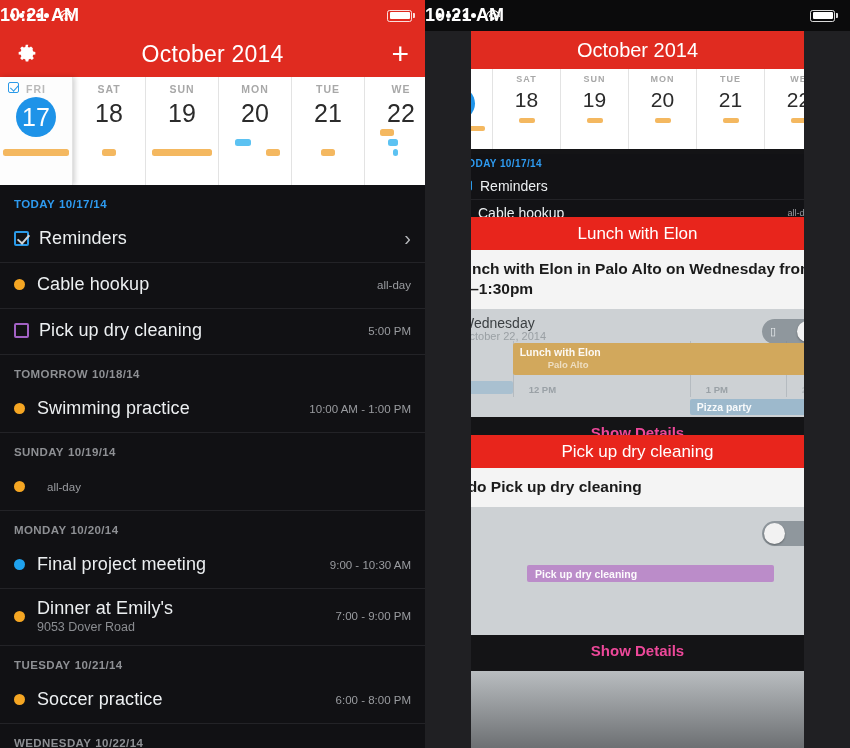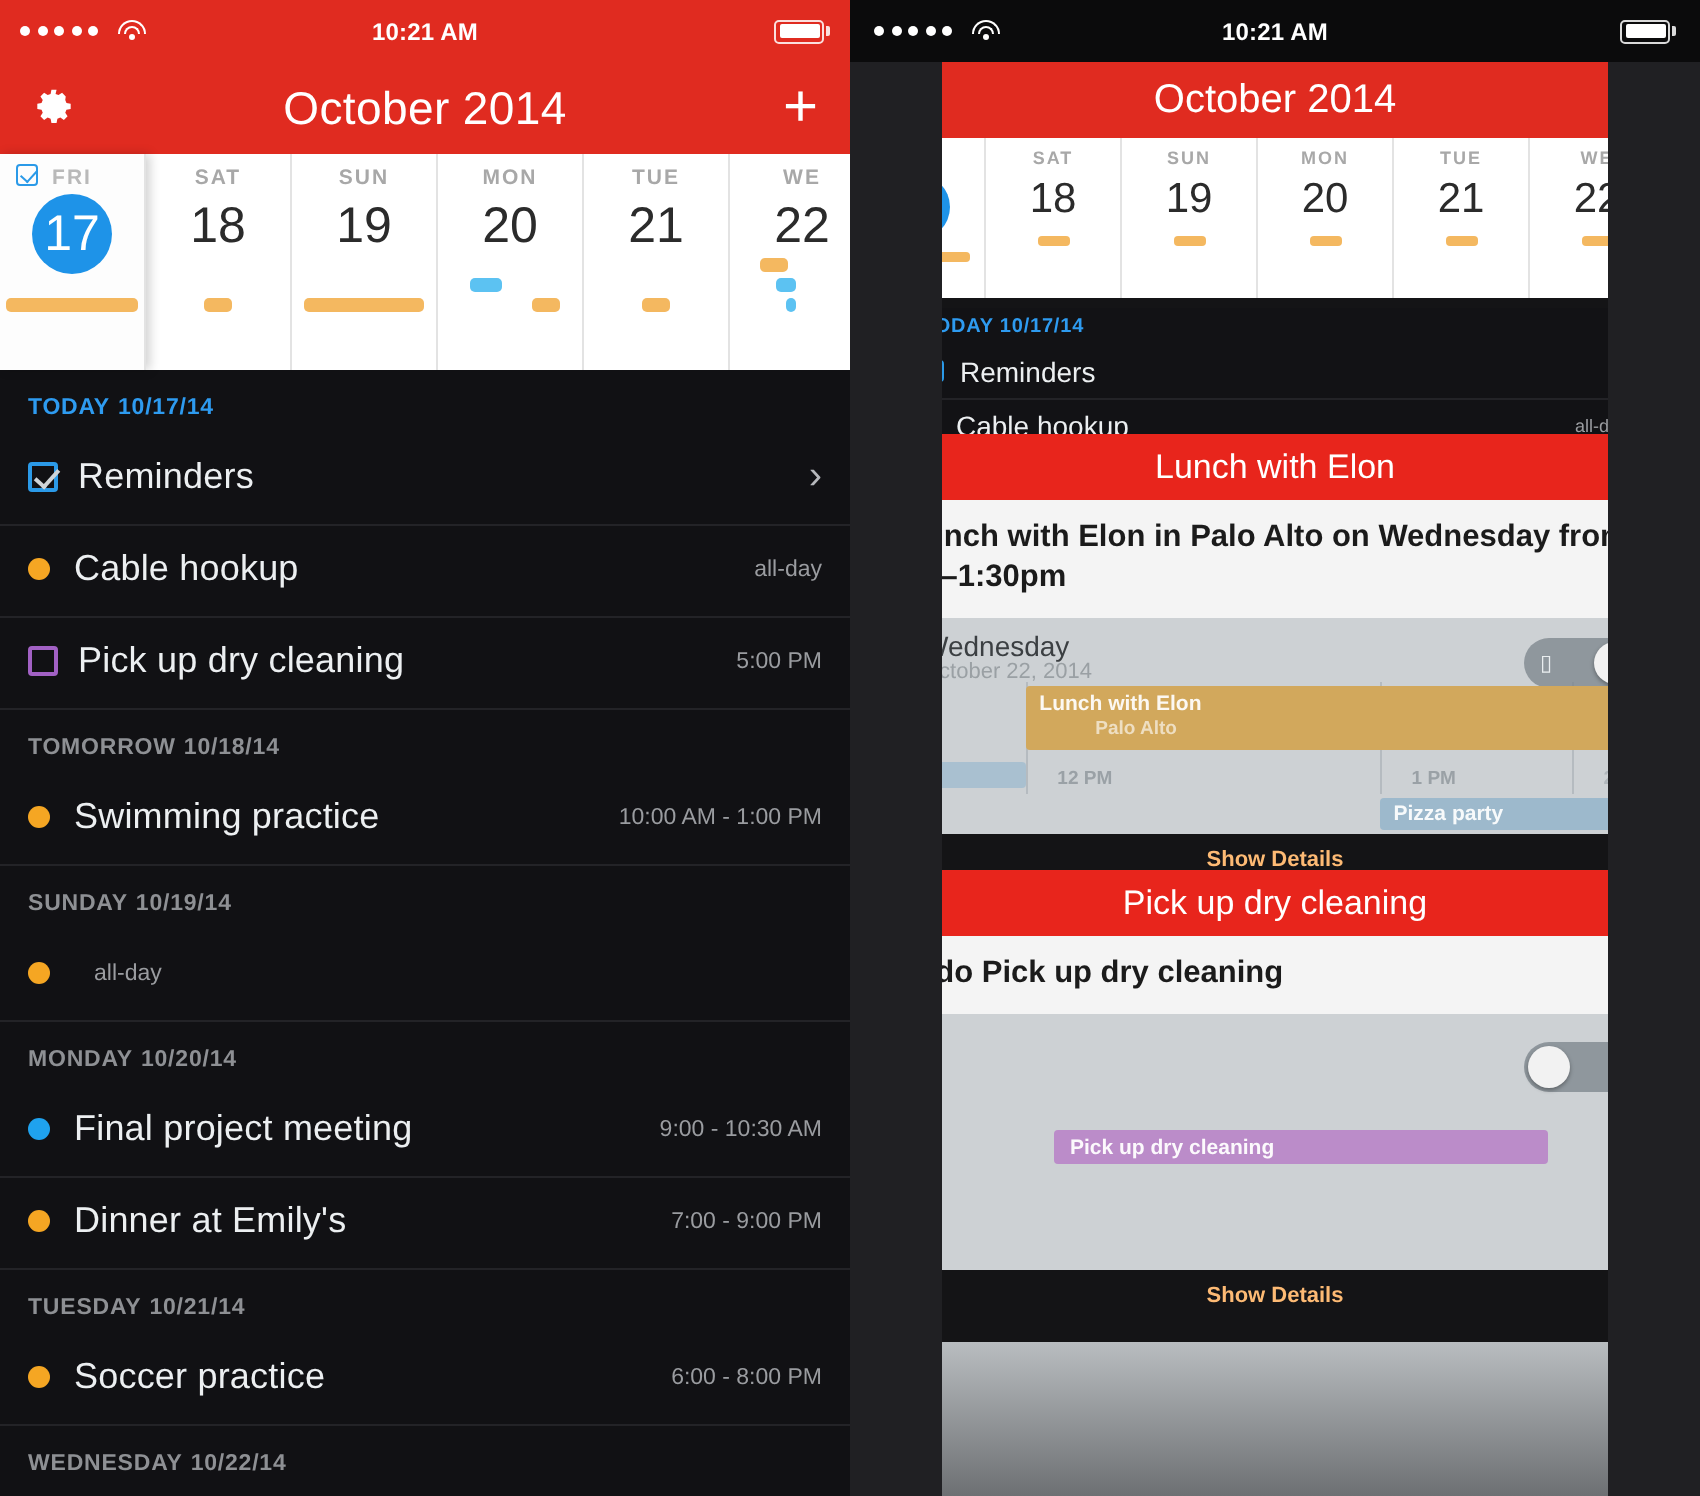--- a/index.html
+++ b/index.html
@@ -23,22 +23,22 @@
   .wifi { margin-left:9px; width:15px; height:11px; position:relative; }
   .wifi i {
     position:absolute; left:50%; transform:translateX(-50%);
     border:1.6px solid #fff; border-bottom:none;
     border-radius:50% 50% 0 0 / 100% 100% 0 0;
   }
   .wifi i:nth-child(1){ width:14px; height:7px; top:0; }
   .wifi i:nth-child(2){ width:8px;  height:4px; top:3.2px; }
   .wifi i:nth-child(3){ width:3px;  height:3px; top:6.5px; background:#fff; border-radius:50%; border:none; }
   .sb-time {
-    position:absolute; left:0; right:0; text-align:center;
-    font-size:12px; font-weight:bold; letter-spacing:.1px;
+    position:absolute; left:0; right:0; text-align:left;
+    font-size:18px; font-weight:bold; letter-spacing:.1px;
   }
   .sb-batt { margin-left:auto; display:flex; align-items:center; }
   .batt-body { width:25px; height:12px; border:1.5px solid rgba(255,255,255,.85); border-radius:2.5px; padding:1.5px; }
   .batt-fill { width:100%; height:100%; background:#fff; border-radius:1px; }
   .batt-cap { width:2px; height:5px; background:rgba(255,255,255,.85); border-radius:0 1px 1px 0; margin-left:1px; }
 
   .navbar {
     height:46px; background:#e02b20; display:flex; align-items:center;
     padding:0 16px; color:#fff; position:relative;
   }
@@ -139,21 +139,21 @@
   .dcard { position:absolute; left:0; width:425px; }
   .dcard .skew { overflow:hidden; }
   .dc-head {
     background:#e8251c; color:#fff; height:33px; display:flex; align-items:center;
     position:relative; padding:0 26px;
   }
   .dc-head .x { font-size:19px; font-weight:bold; line-height:1; }
   .dc-head .t { position:absolute; left:0; right:0; text-align:center; font-size:17px; font-weight:400; }
   .dc-desc { background:#f4f4f4; padding:9px 28px 10px; color:#1b1b1b; font-size:15.5px; font-weight:bold; line-height:1.28; }
   .dc-body { background:#cdd1d4; position:relative; }
-  .dc-foot { text-align:center; color:#fdba74; font-size:11px; font-weight:bold; padding:7px 0 9px; }
+  .dc-foot { text-align:center; color:#ec4899; font-size:15px; font-weight:bold; padding:7px 0 9px; }
 
   .card1 { top:186px; }
   .card1 .skew { clip-path:polygon(6.5% 0, 93.5% 0, 97% 100%, 3% 100%); }
   .card2 { top:404px; }
   .card2 .skew { clip-path:polygon(5% 0, 95% 0, 99% 100%, 1% 100%); }
 
   .mini-cal { position:relative; padding:6px 36px 0; height:108px; }
   .mc-day { font-size:14px; color:#3b3f42; font-weight:400; }
   .mc-date { font-size:11px; color:#9aa0a4; margin-top:-1px; }
   .mc-grid { position:absolute; left:36px; right:20px; top:32px; bottom:20px; }
@@ -321,20 +321,21 @@
           <div class="dot b"></div>
           <div class="row-txt">
             <div class="row-title">Final project meeting</div>
           </div>
           <div class="row-time">9:00 - 10:30 AM</div>
         </div>
         <div class="row">
           <div class="dot o"></div>
           <div class="row-txt">
             <div class="row-title">Dinner at Emily's</div>
+            <div class="row-sub">9053 Dover Road</div>
           </div>
           <div class="row-time">7:00 - 9:00 PM</div>
         </div>
         <div class="sect-head"><span>TUESDAY</span><span class="dt">10/21/14</span></div>
         <div class="row">
           <div class="dot o"></div>
           <div class="row-txt">
             <div class="row-title">Soccer practice</div>
           </div>
           <div class="row-time">6:00 - 8:00 PM</div>

